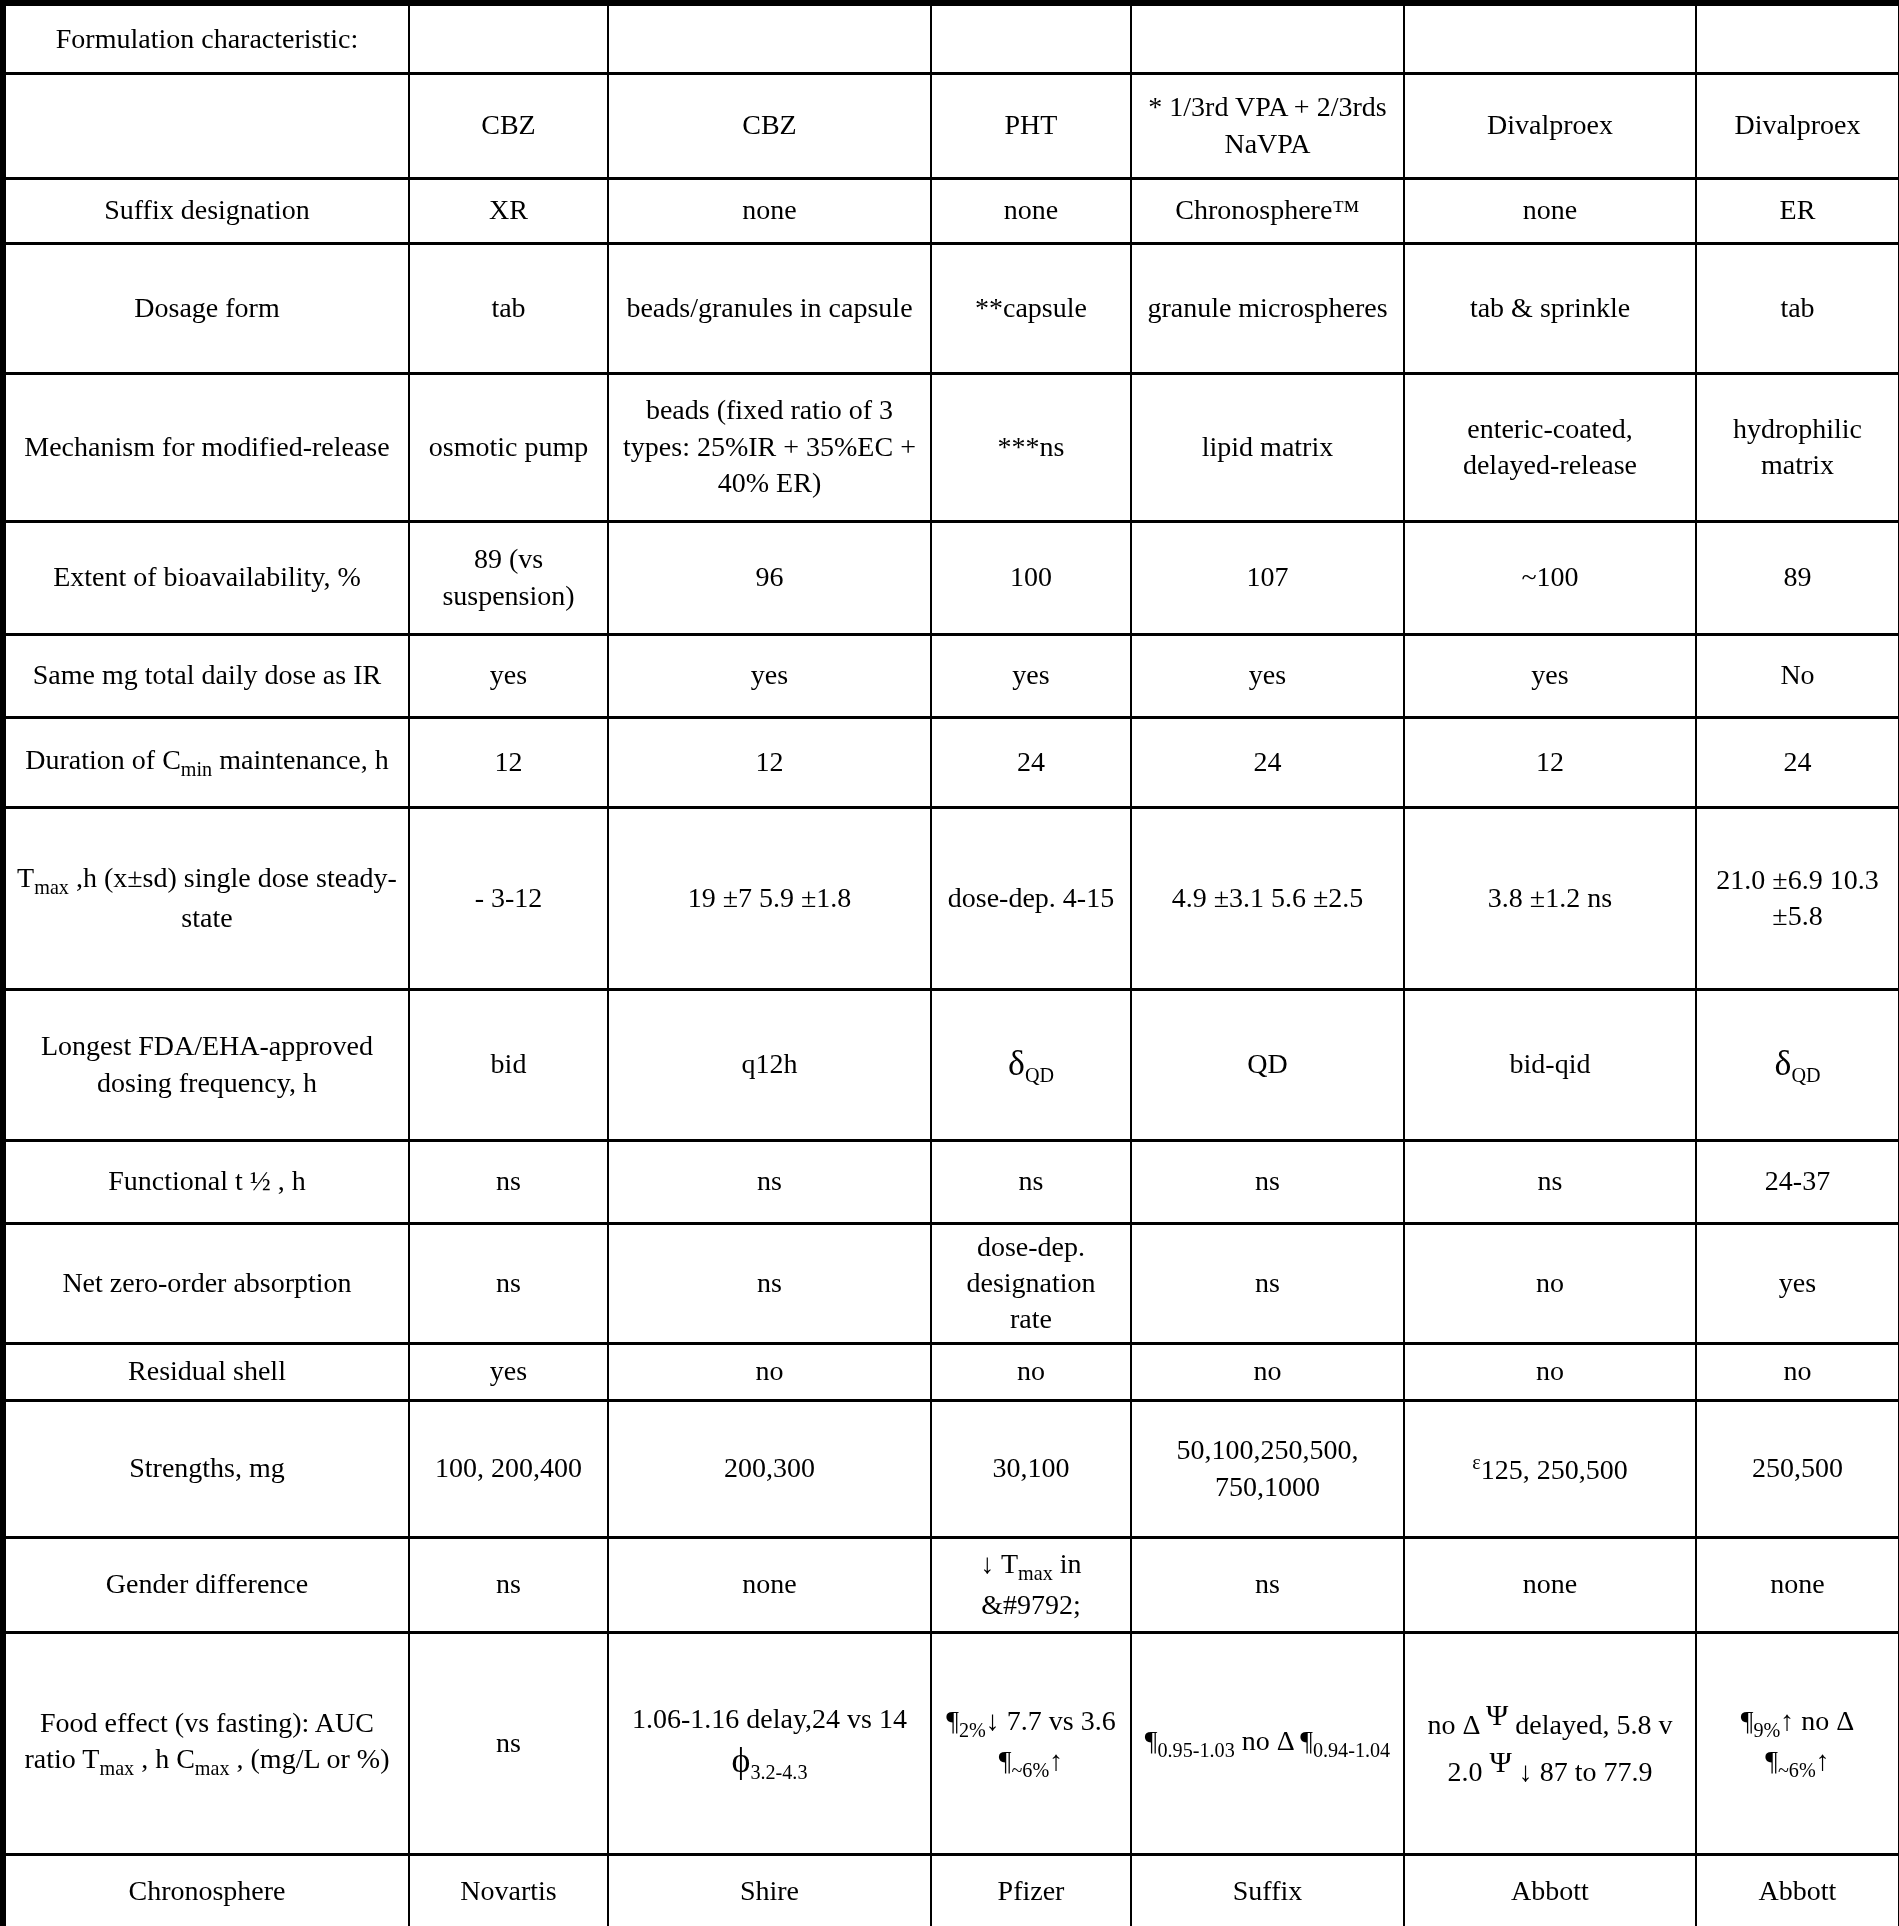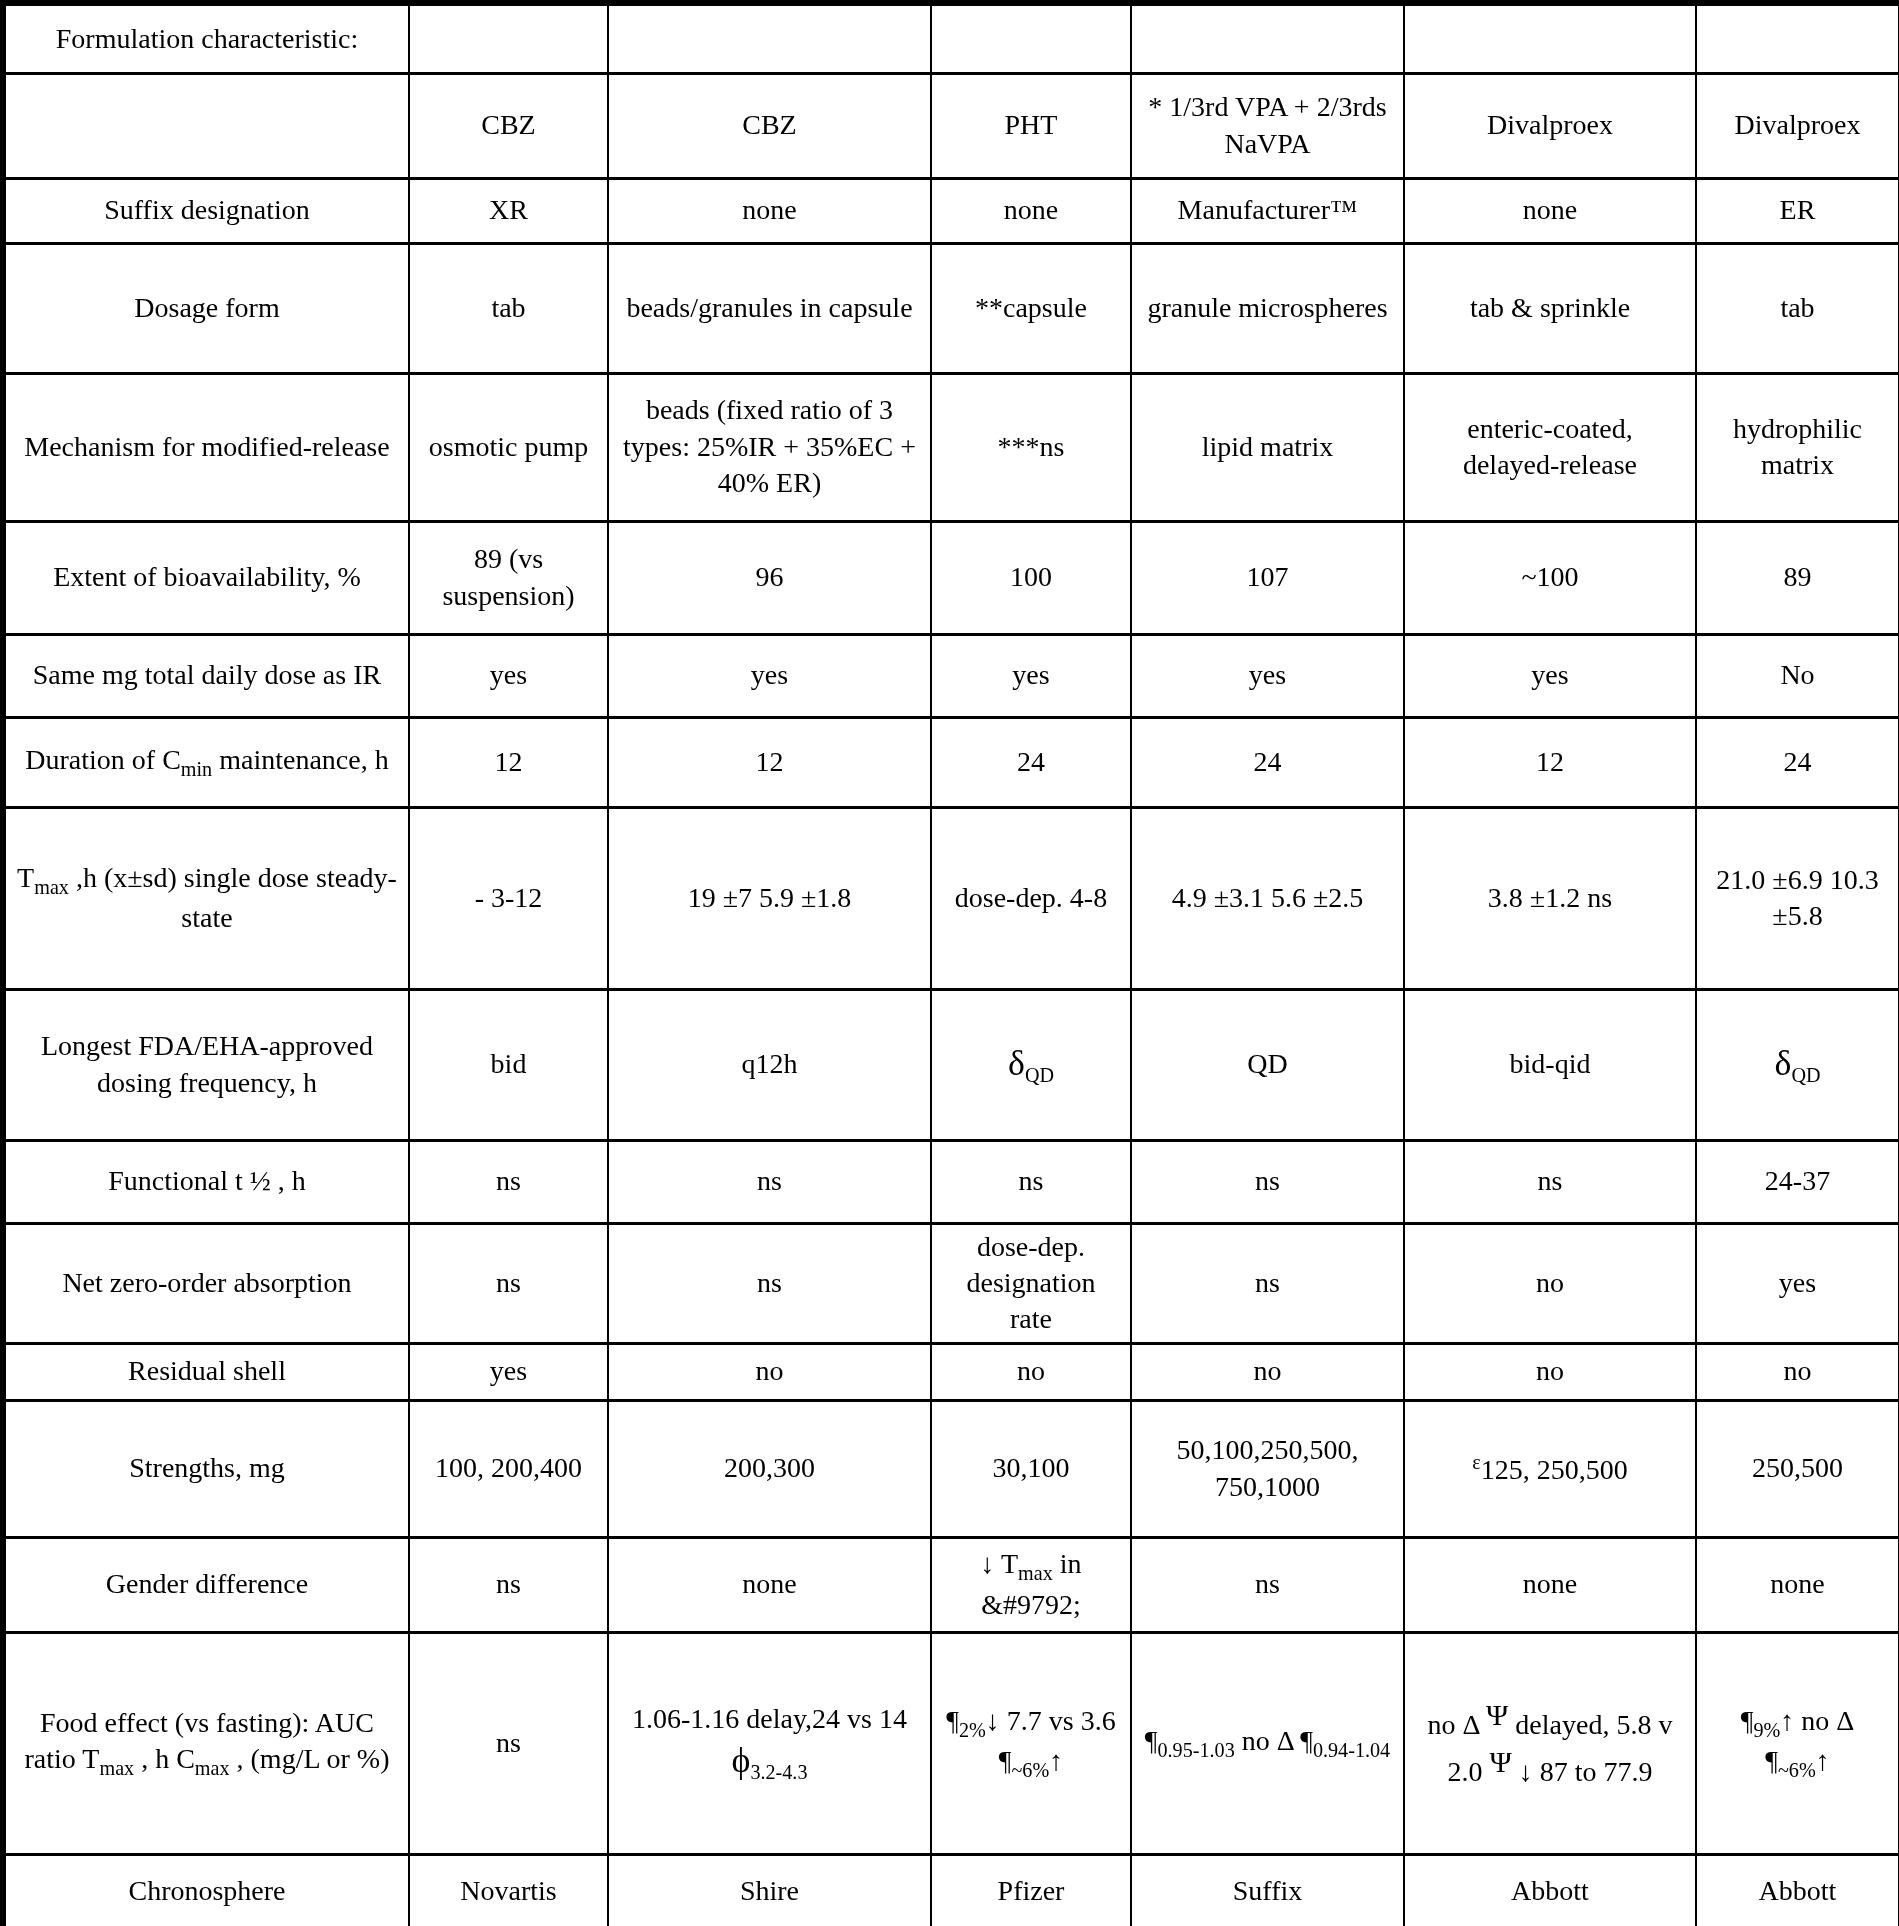--- a/index.html
+++ b/index.html
@@ -76,21 +76,21 @@
     <td>* 1/3rd VPA + 2/3rds NaVPA</td>
     <td>Divalproex</td>
     <td>Divalproex</td>
   </tr>
 
   <tr style="height:65px">
     <td>Suffix designation</td>
     <td>XR</td>
     <td>none</td>
     <td>none</td>
-    <td>Manufacturer™</td>
+    <td>Chronosphere™</td>
     <td>none</td>
     <td>ER</td>
   </tr>
 
   <tr style="height:130px">
     <td>Dosage form</td>
     <td>tab</td>
     <td>beads/granules in capsule</td>
     <td>**capsule</td>
     <td>granule microspheres</td>
@@ -135,21 +135,21 @@
     <td>24</td>
     <td>24</td>
     <td>12</td>
     <td>24</td>
   </tr>
 
   <tr style="height:182px">
     <td><span>T</span><span class="run-sub">max</span><span> ,h (x±sd) single dose steady-state</span></td>
     <td>- 3-12</td>
     <td>19 ±7 5.9 ±1.8</td>
-    <td>dose-dep. 4-8</td>
+    <td>dose-dep. 4-15</td>
     <td>4.9 ±3.1 5.6 ±2.5</td>
     <td>3.8 ±1.2 ns</td>
     <td>21.0 ±6.9 10.3 ±5.8</td>
   </tr>
 
   <tr style="height:151px">
     <td>Longest FDA/EHA-approved dosing frequency, h</td>
     <td>bid</td>
     <td>q12h</td>
     <td><span class="run-big">δ</span><span class="run-sub">QD</span></td>

